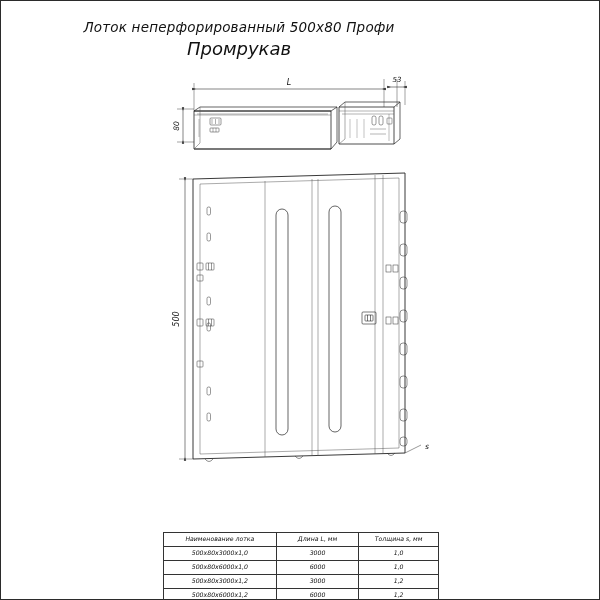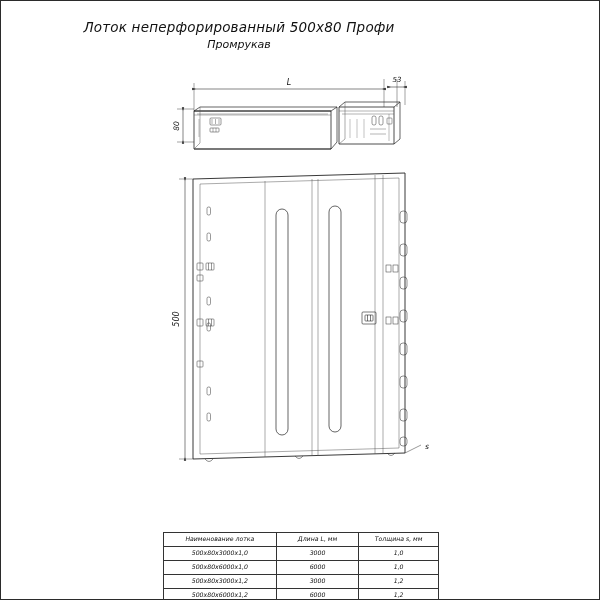--- a/index.html
+++ b/index.html
@@ -33,21 +33,21 @@
     font-style: italic;
     font-family: "DejaVu Sans", sans-serif;
   }
   .title-line1 {
     font-size: 13.5px;
     letter-spacing: 0.2px;
     color: #111;
     white-space: nowrap;
   }
   .title-line2 {
-    font-size: 11px;
+    font-size: 18px;
     margin-top: 3px;
     color: #111;
   }
 
   
   .svg-layer {
     position: absolute;
     top: 0;
     left: 0;
   }

